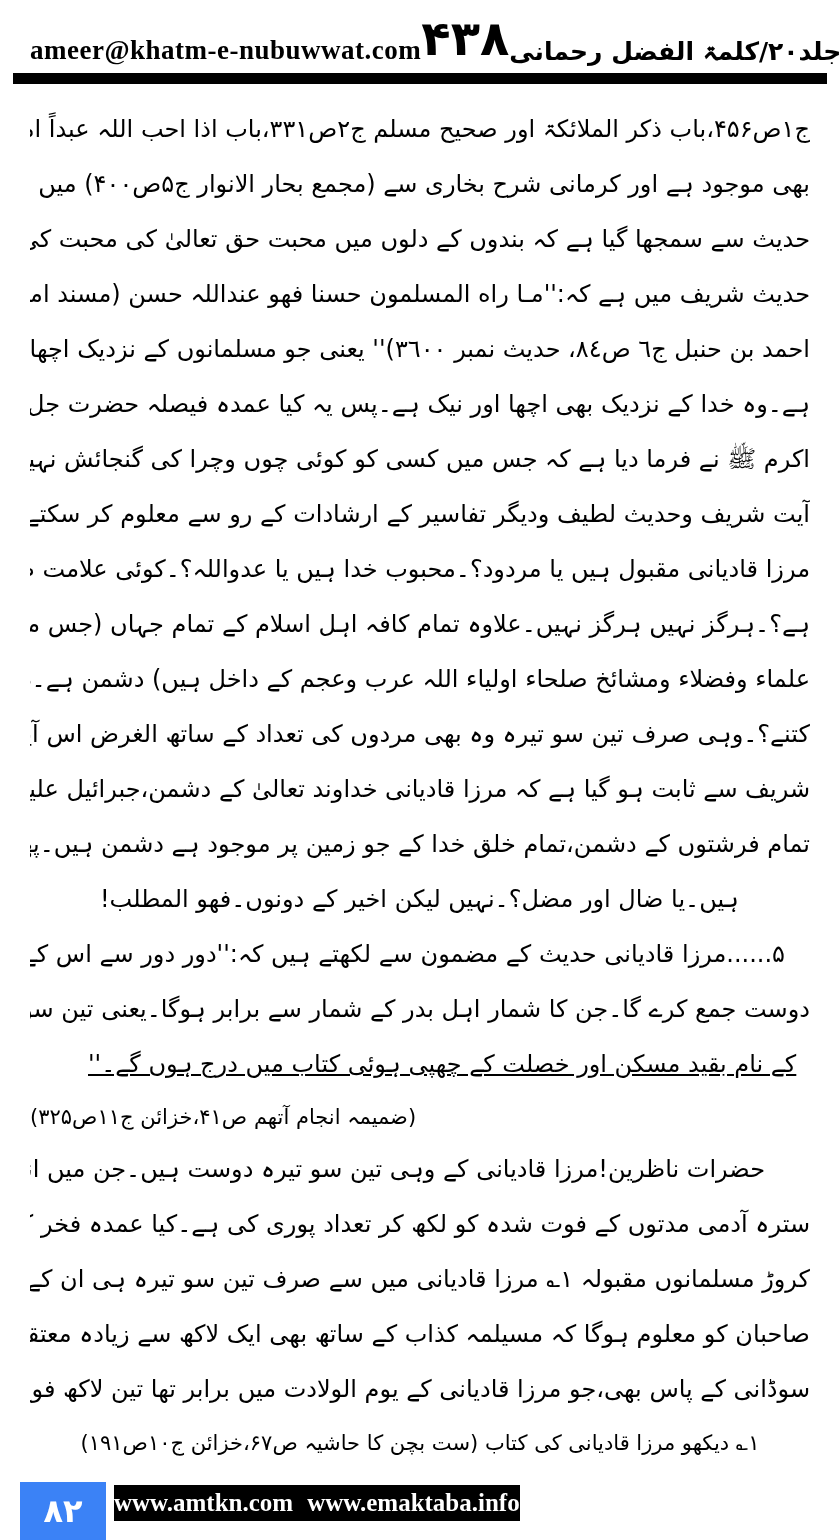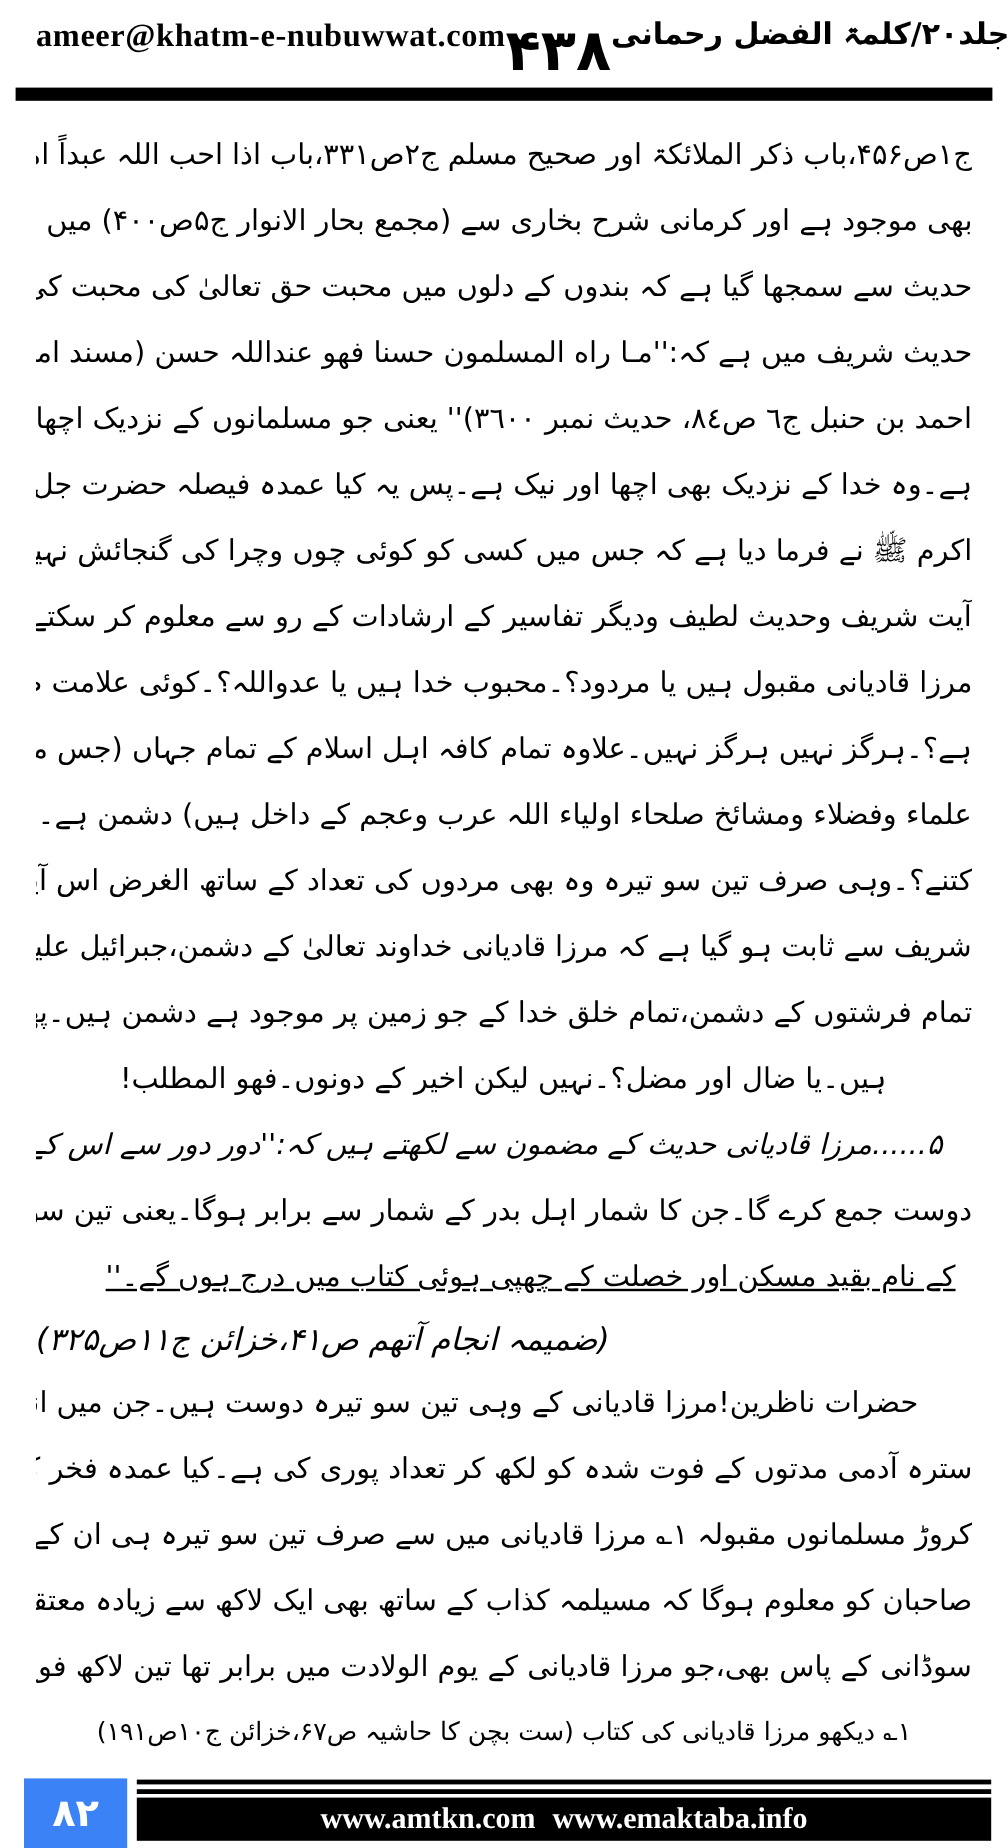--- a/index.html
+++ b/index.html
@@ -2,21 +2,21 @@
 <html lang="ur"><head>
 <meta charset="utf-8">
 <style>
   html,body{margin:0;padding:0;background:#fff;}
   .page{
     position:relative;width:840px;height:1540px;background:#ffffff;color:#000;
     font-family:"DejaVu Sans",sans-serif;overflow:hidden;
   }
   
   .header{
-    display:flex;justify-content:space-between;align-items:flex-start;
+    display:flex;justify-content:space-between;align-items:flex-end;
     padding:14px 30px 0 30px;height:52px;
   }
   .email{
     font-family:"Liberation Serif",serif;font-weight:bold;font-size:27px;
     letter-spacing:.5px;white-space:nowrap;
   }
   .pagenum-top{
     font-weight:bold;font-size:48px;direction:rtl;white-space:nowrap;
   }
   .book-title{
@@ -24,48 +24,48 @@
   }
   .rule{height:11px;background:#000;margin:7px 13px 0 13px;}
   
   .content{
     padding:18px 30px 0 30px;direction:rtl;
   }
   .tline{
     height:55px;line-height:55px;font-size:24px;overflow:hidden;
     text-align:justify;text-align-last:justify;white-space:nowrap;
   }
-  .tline.indent-sm{padding-right:25px;font-style:italic;}
+  .tline.indent-sm{padding-right:25px;}
   .tline.indent{padding-right:45px;}
   .tline.endline{
     text-align:center;text-align-last:left;padding-left:70px;
   }
   .tline.endline2{
     text-align:center;text-align-last:left;padding-left:58px;text-decoration:underline;
   }
   .refline{
-    height:50px;line-height:50px;font-size:26px;overflow:hidden;
-    text-align:right;text-align-last:left;padding-left:0;white-space:nowrap;font-style:italic;
+    height:50px;line-height:50px;font-size:21px;overflow:hidden;
+    text-align:right;text-align-last:left;padding-left:0;white-space:nowrap;
   }
   .footnote-line{
     height:55px;line-height:52px;font-size:21px;overflow:hidden;
     text-align:right;text-align-last:center;white-space:nowrap;
   }
   
   .footer{
     position:absolute;left:0;right:0;bottom:0;height:58px;
     display:flex;align-items:stretch;
   }
   .footer-pagebox{
     margin-left:20px;width:86px;background:#3b82f6;color:#fff;
     display:flex;align-items:center;justify-content:center;
     font-weight:bold;font-size:32px;direction:rtl;
   }
   .footer-right{
-    flex:1;margin:0 14px 0 8px;display:flex;flex-direction:column;
+    flex:1;margin:0 14px 0 8px;display:flex;flex-direction:row;
   }
   .double-rule{
     height:12px;border-top:4px solid #000;border-bottom:4px solid #000;
     box-sizing:border-box;margin-top:1px;
   }
   .links-bar{
     margin-top:3px;height:36px;background:#000;color:#fff;
     display:flex;align-items:center;justify-content:center;gap:14px;
     font-family:"Liberation Serif",serif;font-weight:bold;font-size:25px;
     white-space:nowrap;

